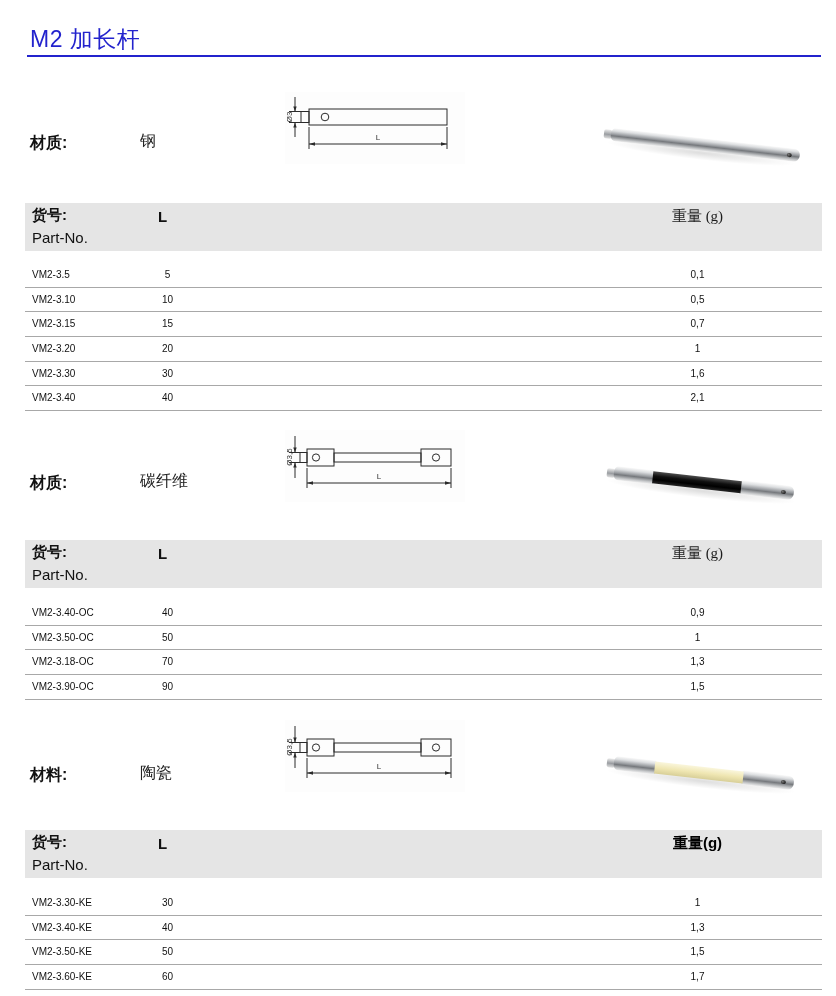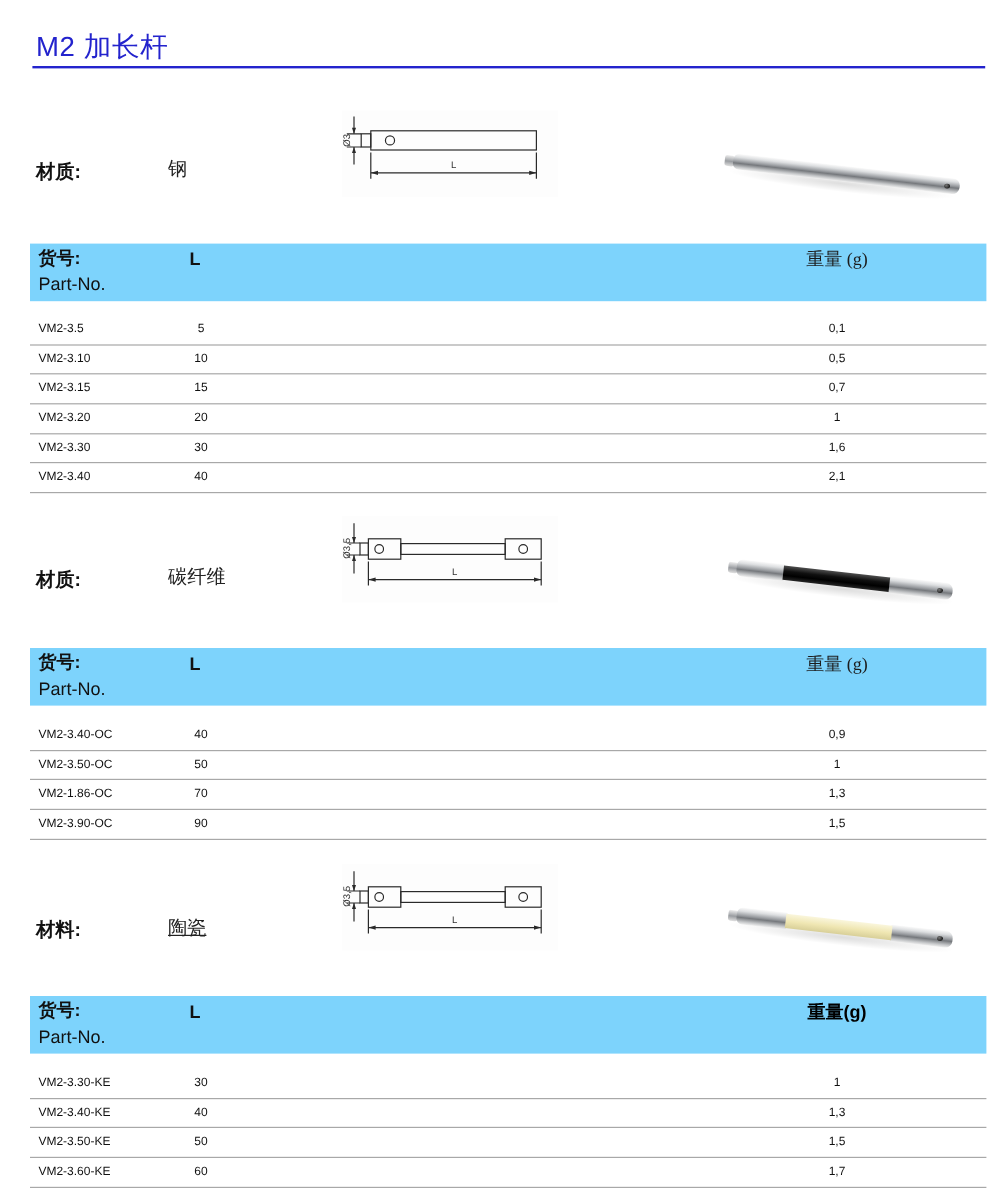--- a/index.html
+++ b/index.html
@@ -13,21 +13,21 @@
 
   
   .mat-label{font-size:16px;font-weight:bold;color:#111;}
   .mat-value{font-size:16px;font-family:"Liberation Serif",serif;color:#222;}
 
   
   .drawing{width:180px;height:72px;background:#fdfdfd;}
   .drawing svg{display:block;}
 
   
-  .band{left:25px;width:797px;height:48px;background:#7dd3fc;}
+  .band{left:25px;width:797px;height:48px;background:#e5e5e5;}
   .band .h-part{position:absolute;left:7px;top:3px;font-size:15px;font-weight:bold;}
   .band .h-sub{position:absolute;left:7px;top:26px;font-size:15px;}
   .band .h-l{position:absolute;left:133px;top:5px;font-size:15px;font-weight:bold;}
   .band .h-w{position:absolute;left:615px;top:4px;width:115px;text-align:center;font-size:15px;}
   .wl-serif{font-family:"Liberation Serif",serif;color:#1c1c1c;}
   .wl-bold{font-weight:bold;color:#000;}
 
   .tbody{left:25px;width:797px;}
   .trow{position:relative;height:23.7px;border-bottom:1px solid #a8a8a8;}
   .trow span{position:absolute;top:0;line-height:23.5px;font-size:10px;}
@@ -189,21 +189,21 @@
       <span class="c-part">VM2-3.40-OC</span>
       <span class="c-l">40</span>
       <span class="c-w">0,9</span>
     </div>
     <div class="trow">
       <span class="c-part">VM2-3.50-OC</span>
       <span class="c-l">50</span>
       <span class="c-w">1</span>
     </div>
     <div class="trow">
-      <span class="c-part">VM2-1.86-OC</span>
+      <span class="c-part">VM2-3.18-OC</span>
       <span class="c-l">70</span>
       <span class="c-w">1,3</span>
     </div>
     <div class="trow">
       <span class="c-part">VM2-3.90-OC</span>
       <span class="c-l">90</span>
       <span class="c-w">1,5</span>
     </div>
   </div>
 
@@ -225,21 +225,21 @@
       <line class="dline" x1="22" y1="38" x2="22" y2="58"></line>
       <line class="dline" x1="166" y1="38" x2="166" y2="58"></line>
       <line class="dline" x1="22" y1="53" x2="166" y2="53"></line>
       <polygon class="dfill" points="22,53 28,51.2 28,54.8"></polygon>
       <polygon class="dfill" points="166,53 160,51.2 160,54.8"></polygon>
       <text class="dtext" x="94" y="49" text-anchor="middle">L</text>
     </svg>
   </div>
 
   <div class="abs mat-label" style="left:30px;top:765px;">材料:</div>
-  <div class="abs mat-value" style="left:140px;top:763px;text-decoration:underline;">陶瓷</div>
+  <div class="abs mat-value" style="left:140px;top:763px;">陶瓷</div>
 
   <div class="abs photo" style="left:593px;top:734px;">
     <div class="shadow"></div>
     <div class="rod rod14" style="left:14px;top:21px;width:188px;">
       <div class="tip"></div>
       <div class="seg metal first" style="width:42px;"></div>
       <div class="mid ceramic"></div>
       <div class="seg metal last" style="width:52px;">
         <div class="hole"></div>
       </div>

